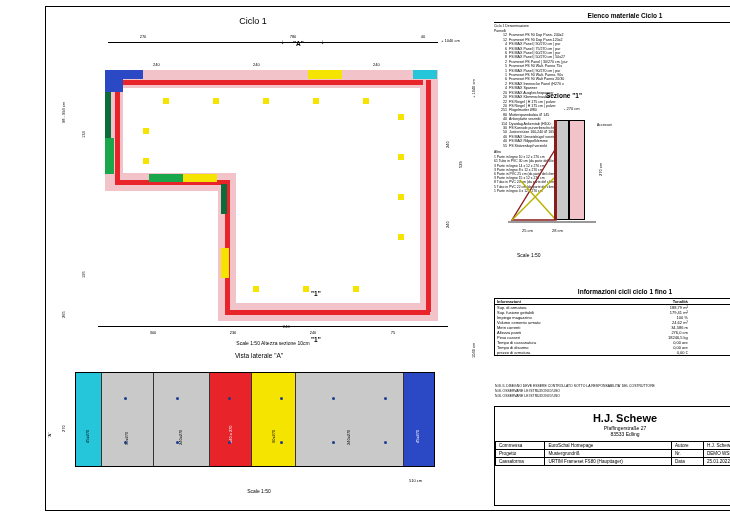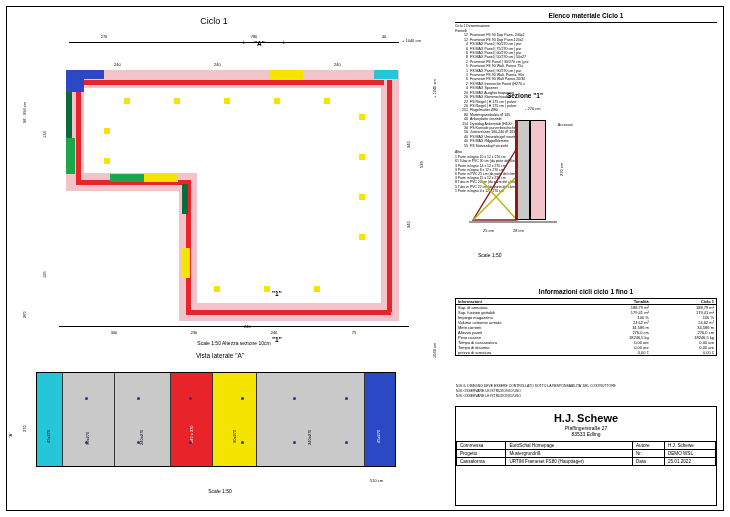--- a/index.html
+++ b/index.html
@@ -1,17 +1,17 @@
 <!DOCTYPE html>
 <html><head>
 <meta charset="utf-8">
 <style>
   html,body{margin:0;padding:0;background:#ffffff;}
   body{width:730px;height:517px;font-family:"Liberation Sans",sans-serif;color:#000;overflow:hidden;}
-  #sheet{position:relative;width:670px;height:517px;box-sizing:border-box;}
+  #sheet{position:relative;width:670px;height:517px;box-sizing:border-box;margin-left:39px;}
   .frame{position:absolute;left:6px;top:6px;width:718px;height:505px;border:1.2px solid #000;box-sizing:border-box;}
   .abs{position:absolute;}
   .tiny{font-size:4px;line-height:5px;}
   .xtiny{font-size:3.4px;line-height:4.2px;}
   .sm{font-size:5px;line-height:6px;}
   .md{font-size:6.5px;line-height:8px;}
   .lg{font-size:9px;line-height:11px;}
   .xl{font-size:11px;line-height:13px;}
   .center{text-align:center;}
   .b{font-weight:bold;}

